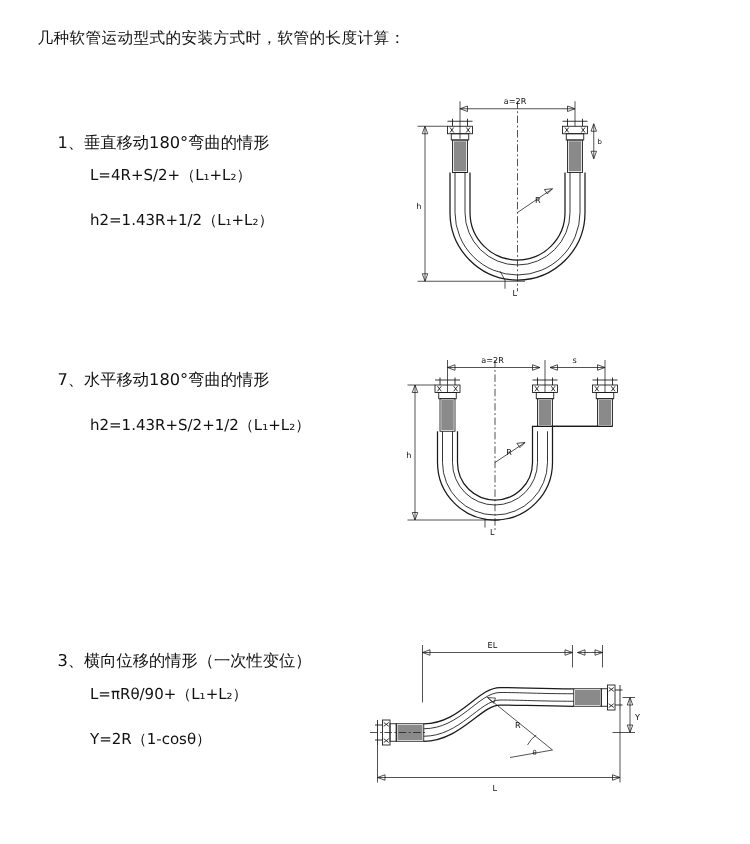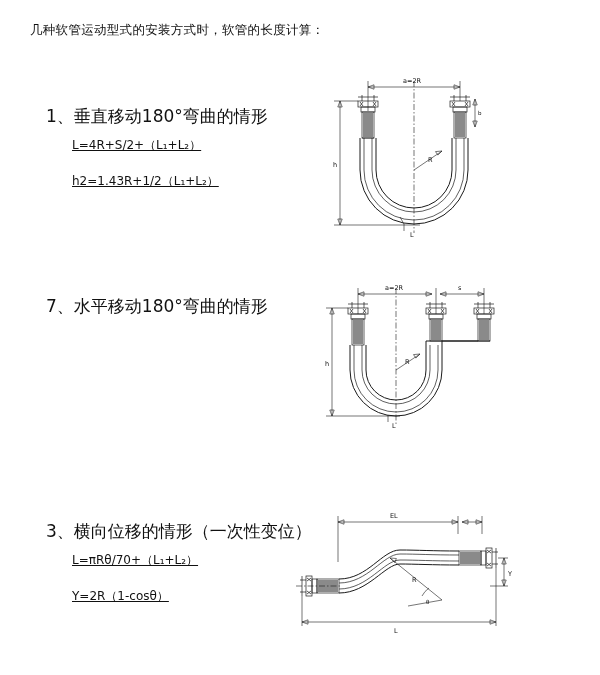--- a/index.html
+++ b/index.html
@@ -38,29 +38,28 @@
   .sec2 { top: 295px; }
   .sec3 { top: 520px; }
 
   .text-col {
     position: absolute;
     left: 46px;
     top: 0;
     width: 260px;
   }
   .sec-title {
-    font-size: 17px;
+    font-size: 13px;
     white-space: nowrap;
     margin-bottom: 9px;
   }
   .formula {
     font-size: 12px;
     white-space: nowrap;
     margin: 0 0 9px 26px;
-    text-decoration: underline;
   }
   .formula:last-child { margin-bottom: 0; margin-top: 19px; }
 
   .fig {
     position: absolute;
   }
   .fig1 { left: 300px; top: -40px; }
   .fig2 { left: 300px; top: -25px; }
   .fig3 { left: 290px; top: -20px; text-decoration: underline; }
 
@@ -163,20 +162,21 @@
         <line class="dim" x1="104" y1="159" x2="100" y2="152"></line>
 
         <line class="dash" x1="114" y1="16" x2="114" y2="168"></line>
       </svg>
     </div>
   </div>
 
   <div class="section sec2">
     <div class="text-col">
       <div class="sec-title">7、水平移动180°弯曲的情形</div>
+      <div class="formula">h2=1.43R+S/2+1/2（L₁+L₂）</div>
     </div>
 
     <div class="fig fig2">
       <svg width="220" height="170" viewBox="0 0 220 170">
 
         <line class="dim" x1="58" y1="24" x2="132" y2="24"></line>
         <path class="dim" d="M58,24 l6,-2.2 v4.4 z" fill="#1a1a1a"></path>
         <path class="dim" d="M132,24 l-6,-2.2 v4.4 z" fill="#1a1a1a"></path>
         <text class="lbl" x="85" y="20">a=2R</text>
 
@@ -245,21 +245,21 @@
         <line class="dim" x1="88" y1="152" x2="88" y2="145"></line>
 
         <line class="dash" x1="96" y1="18" x2="96" y2="156"></line>
       </svg>
     </div>
   </div>
 
   <div class="section sec3">
     <div class="text-col">
       <div class="sec-title">3、横向位移的情形（一次性变位）</div>
-      <div class="formula">L=πRθ/70+（L₁+L₂）</div>
+      <div class="formula">L=πRθ/90+（L₁+L₂）</div>
       <div class="formula">Y=2R（1-cosθ）</div>
     </div>
 
     <div class="fig fig3">
       <svg width="230" height="140" viewBox="0 0 230 140">
 
         <line class="dim" x1="48" y1="22" x2="168" y2="22"></line>
         <path class="dim" d="M48,22 l6,-2.2 v4.4 z" fill="#1a1a1a"></path>
         <path class="dim" d="M168,22 l-6,-2.2 v4.4 z" fill="#1a1a1a"></path>
         <text class="lbl" x="100" y="18">EL</text>

